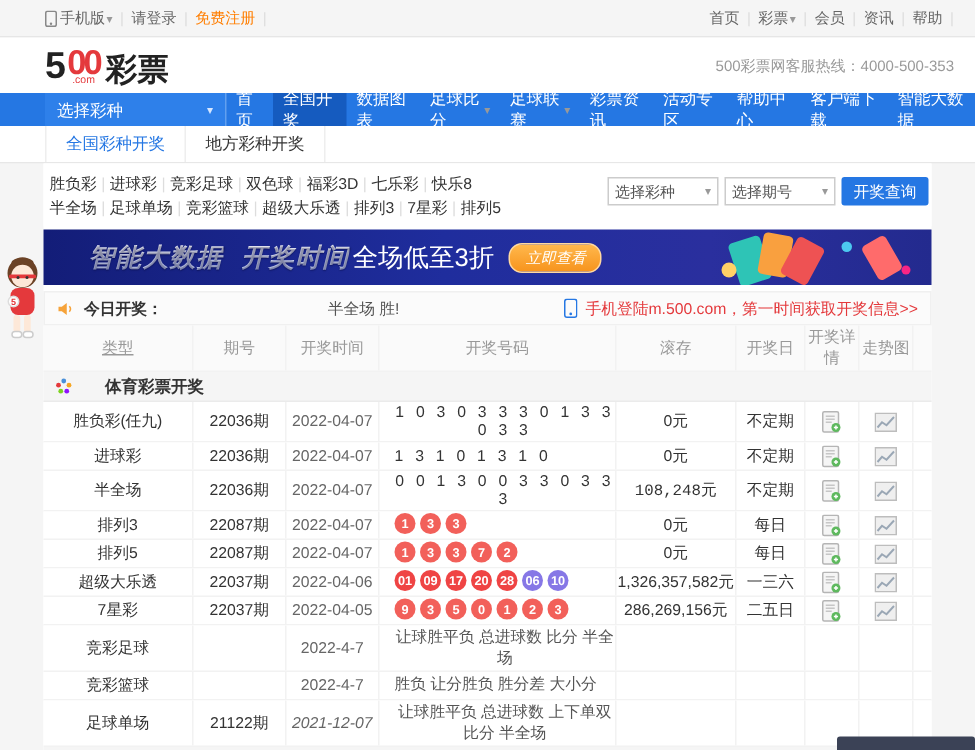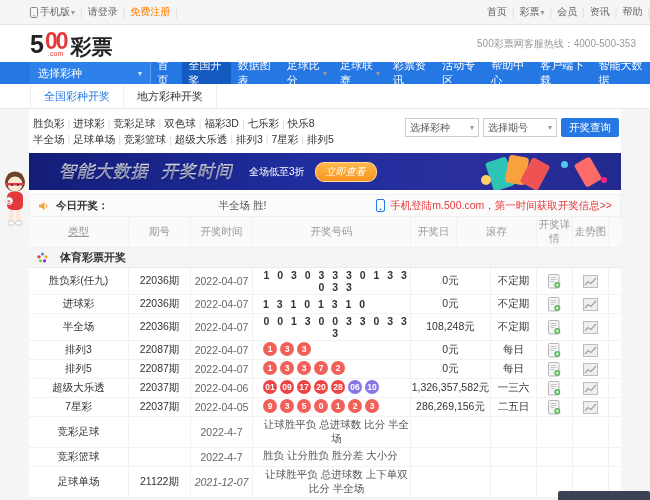--- a/index.html
+++ b/index.html
@@ -2,21 +2,21 @@
 <html><head>
 <meta charset="utf-8">
 <style>
   * { margin:0; padding:0; box-sizing:border-box; }
   html,body { width:650px; height:500px; }
   body { font-family:"Liberation Sans","DejaVu Sans",sans-serif; background:#f5f5f5; overflow:hidden; }
   a { text-decoration:none; color:inherit; cursor:pointer; }
   .page { position:relative; width:650px; height:500px; overflow:hidden; background:#f5f5f5; }
 
   
-  .topbar { height:25px; background:#f5f5f5; border-bottom:1px solid #e6e6e6; display:flex; justify-content:space-between; align-items:center; padding:0 0 0 30px; font-size:10px; color:#666; }
+  .topbar { height:25px; background:#f5f5f5; border-bottom:1px solid #e6e6e6; display:flex; justify-content:space-between; align-items:center; padding:0 14px 0 30px; font-size:10px; color:#666; }
   .tb-side { display:flex; align-items:center; gap:5px; }
   .tb-link.hl { color:#ff7e00; }
   .tb-sep { color:#ddd; }
   .caret { font-size:8px; color:#999; margin-left:1px; }
   .tb-ic { display:inline-flex; margin-right:2px; vertical-align:middle; }
 
   
   .header { height:37px; background:#fff; display:flex; align-items:center; justify-content:space-between; padding:0 14px 0 30px; }
   .logo { display:flex; align-items:flex-end; line-height:1; }
   .logo-5 { font-size:25px; font-weight:bold; color:#222; }
@@ -48,21 +48,21 @@
   .ql-sep { color:#ddd; margin:0 3px; }
   .query { display:flex; gap:4px; align-items:flex-start; padding-top:3px; }
   .sel { width:74px; height:19px; border:1px solid #ccc; background:#fff; font-size:10px; color:#555; display:flex; justify-content:space-between; align-items:center; padding:0 4px; cursor:pointer; }
   .btn-query { height:19px; background:#2577e3; color:#fff; font-size:10.5px; padding:0 8px; border:none; border-radius:2px; cursor:pointer; }
 
   
   .banner { position:relative; height:37px; margin-top:2px; background:linear-gradient(90deg,#131d78,#1f2d9d 45%,#2a2f9e 75%,#232a8e); overflow:hidden; display:flex; align-items:center; }
   .bn-t1,.bn-t2 { font-size:17px; font-weight:bold; font-style:italic; letter-spacing:1px; background:linear-gradient(#ffffff,#b9c6f2); -webkit-background-clip:text; background-clip:text; color:transparent; text-shadow:0 1px 1px rgba(0,0,40,.4); }
   .bn-t1 { margin-left:30px; }
   .bn-t2 { margin-left:12px; }
-  .bn-sub { color:#fff; font-size:10px; margin-left:16px; }
+  .bn-sub { color:#fff; font-size:17px; margin-left:2px; }
   .bn-cta { margin-left:10px; background:linear-gradient(#ffb84d,#f7941d); color:#fff; font-size:10px; font-style:italic; padding:2px 10px; border-radius:9px; border:1px solid #ffd9a0; cursor:pointer; }
   .bn-decor { position:absolute; top:0; right:0; width:160px; height:100%; }
   .bn-card { position:absolute; border-radius:3px; }
   .bn-c1 { width:22px; height:30px; background:#2ec4b6; transform:rotate(-18deg); left:28px; top:6px; }
   .bn-c2 { width:20px; height:28px; background:#f9a03f; transform:rotate(10deg); left:46px; top:3px; }
   .bn-c3 { width:20px; height:28px; background:#ee5253; transform:rotate(28deg); left:64px; top:7px; }
   .bn-c4 { width:18px; height:26px; background:#ff6b6b; transform:rotate(-30deg); left:118px; top:6px; }
   .bn-dot { position:absolute; border-radius:50%; }
   .bn-d1 { width:10px; height:10px; background:#ffd166; left:20px; top:22px; }
   .bn-d2 { width:7px; height:7px; background:#4cc9f0; left:100px; top:8px; }
@@ -75,27 +75,27 @@
   .td-link { color:#e4393c; display:flex; align-items:center; gap:3px; }
 
   
   .lt-row { display:flex; border-bottom:1px solid #f2f2f2; align-items:stretch; min-height:19px; font-size:10.5px; color:#333; background:#fff; }
   .lt-row.head { background:#fafafa; color:#999; min-height:20px; }
   .lt-cell { display:flex; align-items:center; justify-content:center; border-right:1px solid #f2f2f2; padding:1px 0; text-align:center; }
   .lt-cell:last-child { border-right:none; }
   .lt-cell.result { justify-content:flex-start; padding-left:10px; flex-direction:column; align-items:flex-start; }
   .lt-cell.result .res-line { display:flex; align-items:center; }
   .lt-date { color:#666; }
-  .digits { font-weight:bold; letter-spacing:2.5px; color:#333; }
+  .digits { font-weight:normal; letter-spacing:2.5px; color:#333; }
   .plain { color:#555; }
   .ball { width:14px; height:14px; border-radius:50%; color:#fff; font-size:8.5px; font-weight:bold; display:inline-flex; align-items:center; justify-content:center; margin-right:3px; flex:0 0 auto; }
   .ball.red { background:#f2605a; }
   .ball.orange { background:#ef4444; }
   .ball.purple { background:#8677e6; }
-  .lt-section { height:20px; background:#f5f5f5; display:flex; align-items:center; gap:10px; padding-left:8px; font-weight:bold; font-size:11px; color:#333; border-bottom:1px solid #ebebeb; }
+  .lt-section { height:20px; background:#f5f5f5; display:flex; align-items:center; gap:20px; padding-left:8px; font-weight:bold; font-size:11px; color:#333; border-bottom:1px solid #ebebeb; }
   .ic-btn { display:inline-flex; cursor:pointer; }
 
   
   .mascot { position:absolute; left:1px; top:171px; }
   .corner-bar { position:absolute; right:0; bottom:0; width:92px; height:9px; background:#3b4256; border-radius:2px 2px 0 0; }
 </style>
 </head>
 <body>
 
 <div class="page">
@@ -219,22 +219,22 @@
         <span>手机登陆m.500.com，第一时间获取开奖信息&gt;&gt;</span>
       </a>
     </div>
 
     <div id="lottable">
         <div class="lt-row head">
           <div class="lt-cell" style="width: 100px; text-decoration: underline;">类型</div>
           <div class="lt-cell" style="width: 62px;">期号</div>
           <div class="lt-cell" style="width: 62px;">开奖时间</div>
           <div class="lt-cell" style="width: 158px;">开奖号码</div>
+          <div class="lt-cell" style="width: 80px;">滚存</div>
           <div class="lt-cell" style="width: 46px;">开奖日</div>
-          <div class="lt-cell" style="width: 80px;">滚存</div>
           <div class="lt-cell" style="width: 36px;">开奖详情</div>
           <div class="lt-cell" style="width: 36px;">走势图</div>
           <div class="lt-cell" style="width: 12px;"></div>
         </div>
         <div class="lt-section">
           <span class="tb-ic">
             <svg width="11" height="11" viewBox="0 0 11 11">
               <circle cx="5.5" cy="2" r="1.6" fill="#4a90d9"></circle>
               <circle cx="2" cy="4.8" r="1.6" fill="#e4393c"></circle>
               <circle cx="9" cy="4.8" r="1.6" fill="#f5a623"></circle>
@@ -308,21 +308,21 @@
         </div>
         <div class="lt-row">
           <div class="lt-cell" style="width: 100px;">
             <a>半全场</a>
           </div>
           <div class="lt-cell" style="width: 62px;">22036期</div>
           <div class="lt-cell lt-date" style="width: 62px;">2022-04-07</div>
           <div class="lt-cell result" style="width: 158px;">
             <span class="digits">0 0 1 3 0 0 3 3 0 3 3 3</span>
           </div>
-          <div class="lt-cell" style="width: 80px;">108,248元</div>
+          <div class="lt-cell" style="width: 80px; font-family: Liberation Mono, monospace;">108,248元</div>
           <div class="lt-cell" style="width: 46px;">不定期</div>
           <div class="lt-cell" style="width: 36px;">
             <a class="ic-btn">
               <svg width="13" height="15" viewBox="0 0 13 15">
                 <rect x="0.5" y="0.5" width="10.5" height="13.5" rx="1" fill="#f5f5f5" stroke="#b5b5b5"></rect>
                 <path d="M2.5 3.5h6M2.5 5.5h6M2.5 7.5h4" stroke="#c6c6c6" fill="none"></path>
                 <circle cx="9.3" cy="11" r="3" fill="#5eb95e"></circle>
                 <path d="M7.9 11h2.8M9.3 9.6v2.8" stroke="#fff" stroke-width="1"></path>
               </svg>
             </a>

